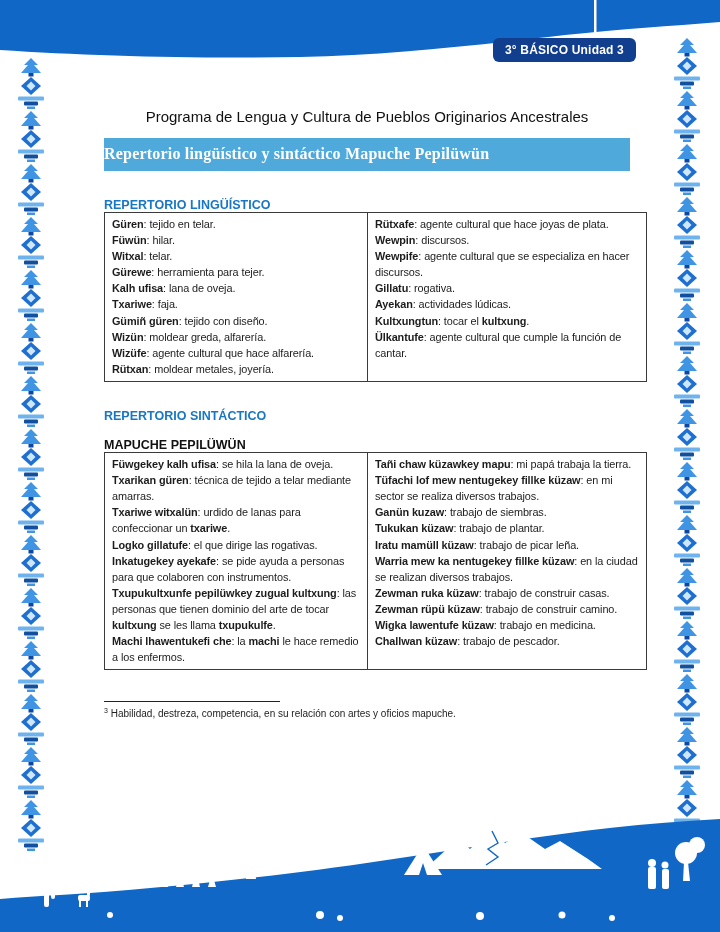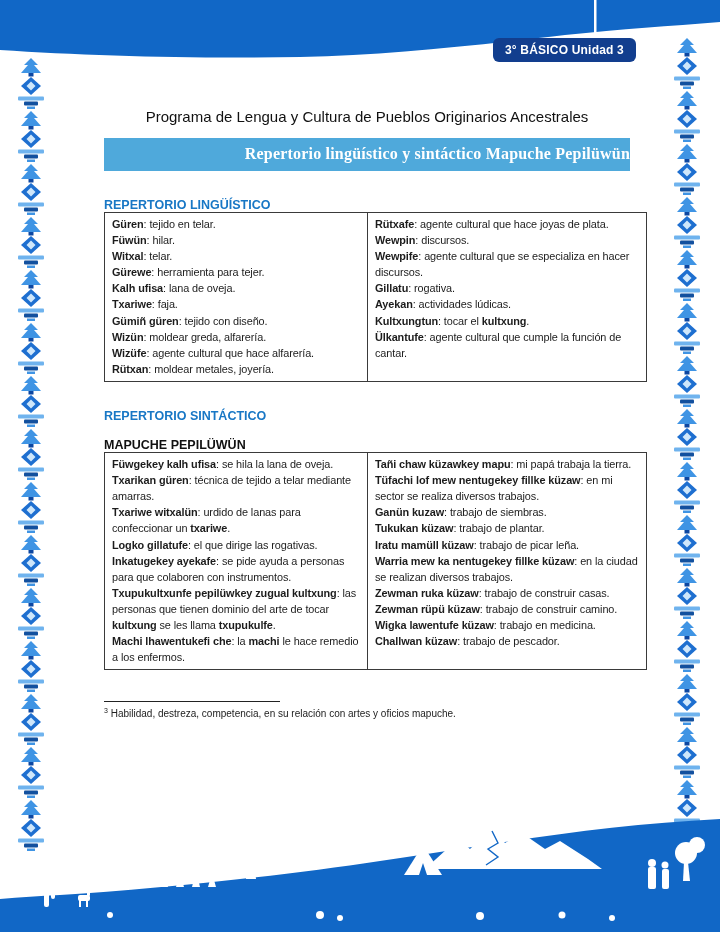--- a/index.html
+++ b/index.html
@@ -17,21 +17,21 @@
   .side-border{position:absolute;width:36px;height:795px;display:block;}
   .side-border.left{left:13px;top:56px;}
   .side-border.right{right:15px;top:36px;}
   .bottom-band{position:absolute;left:0;bottom:0;width:720px;height:117px;display:block;}
 
   
   .content{position:absolute;left:97px;top:108px;width:526px;padding-left:7px;}
   .program-title{font-size:15px;text-align:center;color:#111;}
   .language-title{font-size:15px;font-weight:bold;text-align:center;margin-top:16px;}
   .banner{
-    margin-top:13px;background:#4fa9db;color:#fff;text-align:right;
+    margin-top:13px;background:#4fa9db;color:#fff;text-align:left;
     font-family:"Liberation Serif",serif;font-weight:bold;font-size:16px;
     padding:7px 0 8px 0;letter-spacing:.2px;
   }
   .section-heading{color:#1877c5;font-weight:bold;font-size:12.5px;margin-top:27px;}
   .sub-heading{color:#111;font-weight:bold;font-size:12.5px;margin-top:13px;}
   .sub-heading sup{font-size:8.5px;}
   table.vocab{
     border-collapse:collapse;width:526px;table-layout:fixed;
   }
   table.vocab td{

